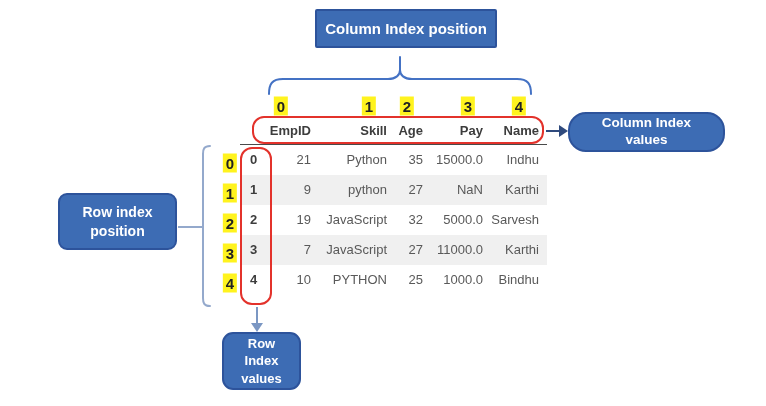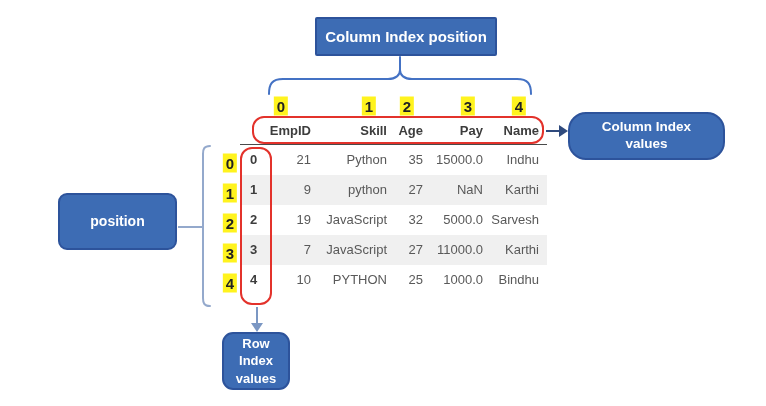--- a/index.html
+++ b/index.html
@@ -7,24 +7,24 @@
     position:relative; width:766px; height:406px; background:#ffffff;
     font-family:"Liberation Sans", sans-serif; overflow:hidden;
   }
   svg.overlay { position:absolute; left:0; top:0; width:766px; height:406px; pointer-events:none; }
 
   .bluebox {
     position:absolute; background:#3d6cb4; border:2px solid #2d539b; color:#ffffff;
     display:flex; flex-direction:column; align-items:center; justify-content:center;
     text-align:center; box-sizing:border-box; font-weight:bold;
   }
-  #titleBox        { left:315px; top:17px;  width:182px; height:39px; font-size:15px; border-radius:2px; }
+  #titleBox        { left:315px; top:9px;  width:182px; height:39px; font-size:15px; border-radius:2px; }
   #rowIndexPosBox  { left:58px;  top:193px; width:119px; height:57px; font-size:14px; border-radius:9px;  line-height:1.35; }
-  #rowIndexValBox  { left:222px; top:332px; width:68px;  height:58px; font-size:13px; border-radius:11px; line-height:1.35; }
-  #colIndexValBox  { left:568px; top:112px; width:157px; height:48px; font-size:13.5px; border-radius:18px; line-height:1.25; }
+  #rowIndexValBox  { left:222px; top:332px; width:79px;  height:58px; font-size:13px; border-radius:11px; line-height:1.35; }
+  #colIndexValBox  { left:568px; top:112px; width:157px; height:40px; font-size:13.5px; border-radius:18px; line-height:1.25; }
 
   .hl {
     position:absolute; transform:translate(-50%,-50%);
     background:#fff31e; color:#222222; font-size:15px; font-weight:bold;
     padding:0 3px; line-height:19px;
   }
 
   .red-outline { position:absolute; border:2px solid #e3322b; box-sizing:border-box; }
   #redHeaderBox { left:252px; top:116px; width:292px; height:28px; border-radius:12px; }
   #redIndexBox  { left:240px; top:147px; width:32px;  height:158px; border-radius:12px; }
@@ -59,20 +59,21 @@
 
     <path d="M546 131 L560 131" stroke="#2f4a7d" stroke-width="2" fill="none"></path>
     <polygon points="559,125 559,137 568,131" fill="#2f4a7d"></polygon>
   </svg>
 
   <div class="bluebox" id="titleBox">
     <span>Column Index position</span>
   </div>
 
   <div class="bluebox" id="rowIndexPosBox">
+    <span>Row index</span>
     <span>position</span>
   </div>
 
   <div class="bluebox" id="rowIndexValBox">
     <span>Row</span>
     <span>Index</span>
     <span>values</span>
   </div>
 
   <div class="bluebox" id="colIndexValBox">

